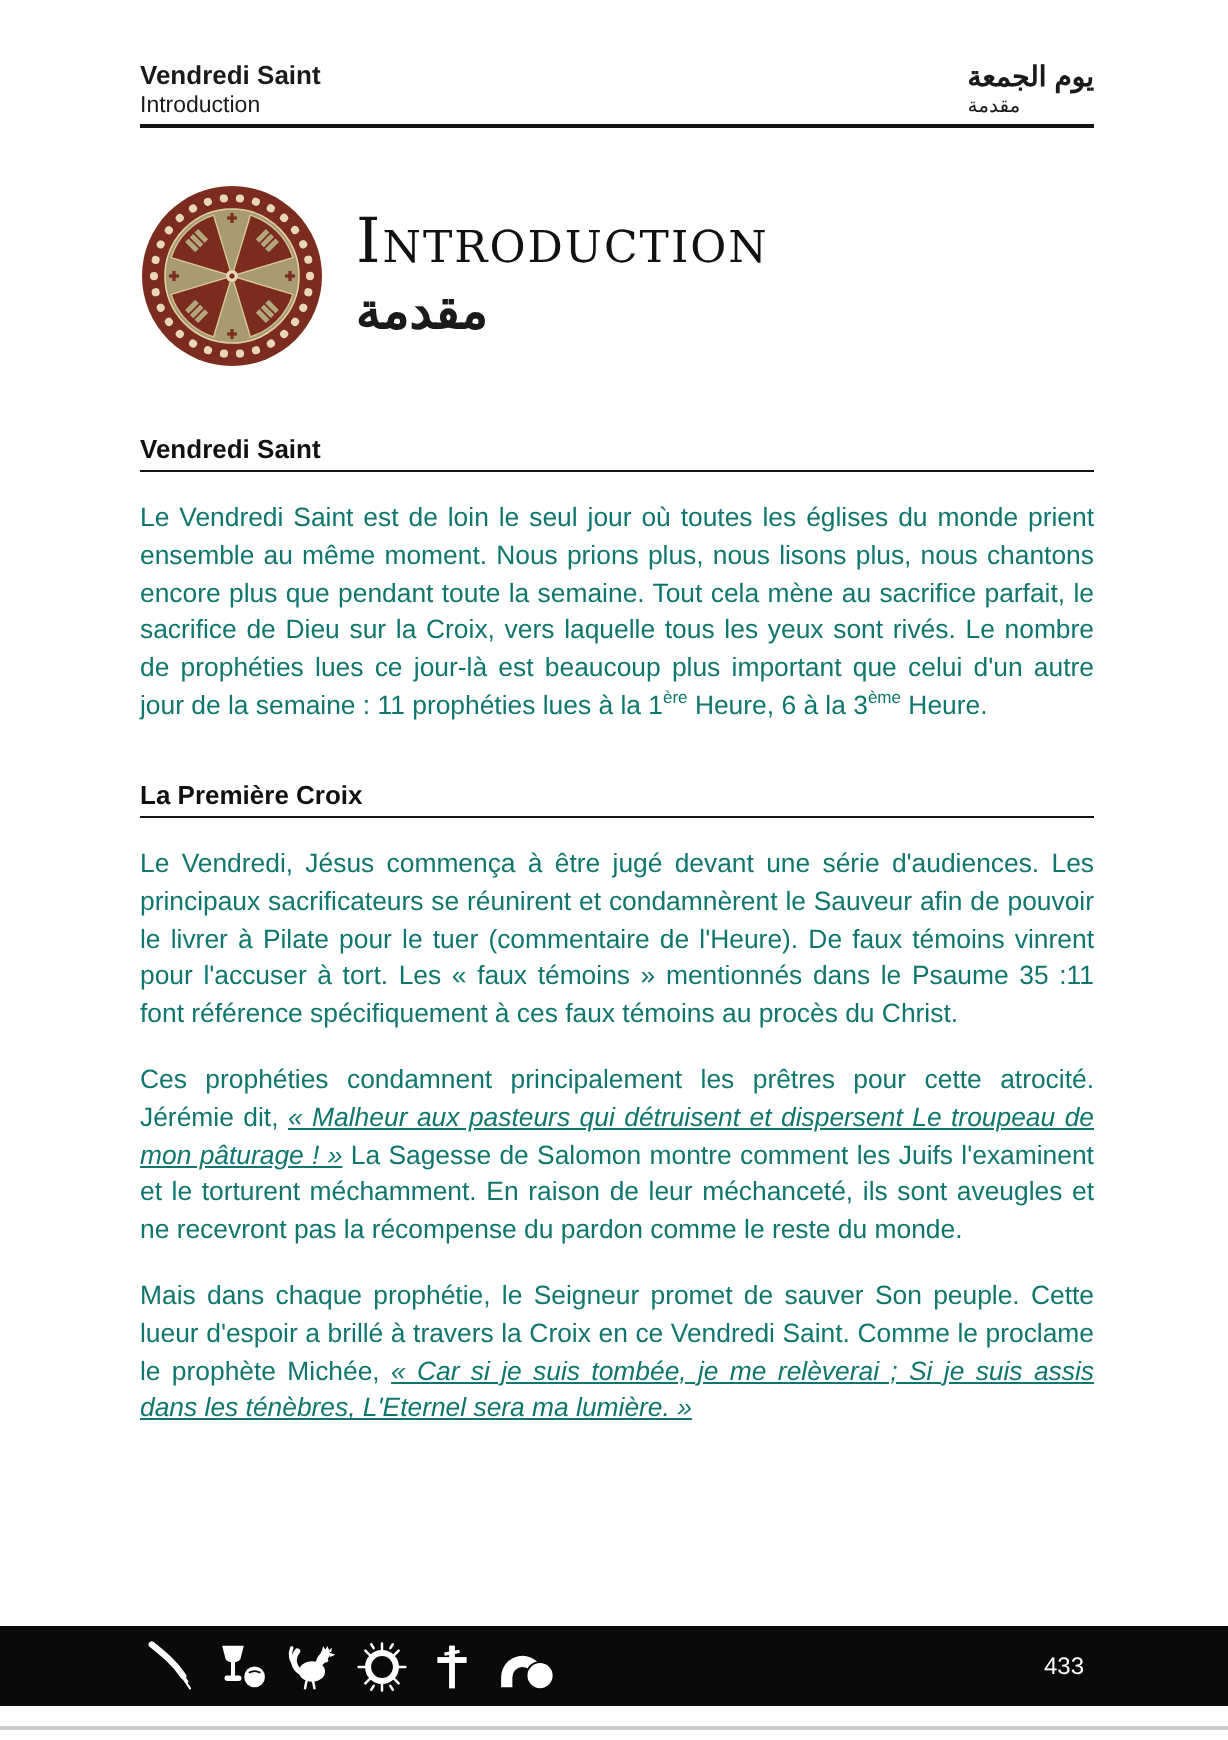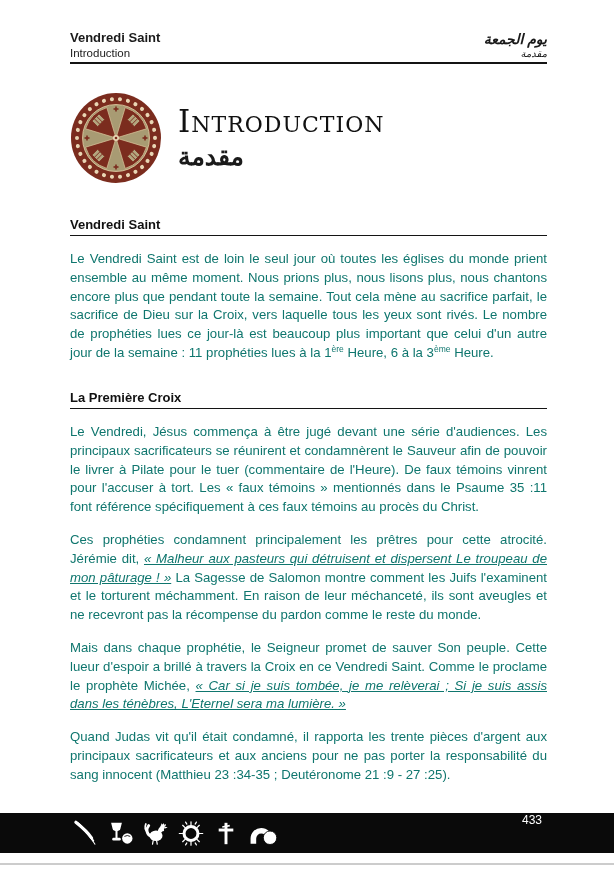--- a/index.html
+++ b/index.html
@@ -7,21 +7,21 @@
     position:relative;width:614px;height:870px;background:#fff;overflow:hidden;
     font-family:"Liberation Sans", sans-serif;color:#1a1a1a;
   }
   .inner{padding:30px 67px 0 70px;}
 
   
   .run-header{display:flex;justify-content:space-between;align-items:flex-end;
     border-bottom:2px solid #141414;padding-bottom:3px;}
   .rh-left .rh-title{font-weight:bold;font-size:13px;}
   .rh-left .rh-sub{font-size:11.5px;margin-top:2px;}
-  .rh-right{text-align:right;direction:rtl;font-style:italic;}
+  .rh-right{text-align:left;direction:rtl;}
   .rh-right .rh-title{font-weight:bold;font-size:14px;}
   .rh-right .rh-sub{font-size:10px;margin-top:1px;}
 
   
   .title-row{display:flex;align-items:center;gap:16px;margin-top:26px;height:96px;}
   .logo{flex:0 0 92px;height:92px;}
   .title-text .latin{
     font-family:"DejaVu Serif", serif;font-variant:small-caps;
     font-size:31px;letter-spacing:1px;color:#111;line-height:1.05;
   }
@@ -37,21 +37,21 @@
   p.body-par{
     font-size:13.2px;line-height:1.425;text-align:justify;
     margin:14px 0 14px 0;color:#0f766e;
   }
   p.body-par i{font-style:italic;text-decoration:underline;}
   p.body-par sup{font-size:8.5px;line-height:0;}
 
   
   .footer-bar{
     position:absolute;left:0;right:0;top:813px;height:40px;background:#0a0a0a;
-    display:flex;justify-content:space-between;
+    display:flex;align-items:center;justify-content:space-between;
     padding:0 72px 0 72px;box-sizing:border-box;
   }
   .footer-icons{display:flex;align-items:center;gap:7px;}
   .f-icon{height:27px;width:28px;display:block;}
   .page-num{color:#ffffff;font-size:12px;}
   .page-edge{position:absolute;left:0;right:0;top:863px;height:2px;background:#cccccc;}
   .hidden-defs{position:absolute;width:0;height:0;overflow:hidden;}
 </style>
 </head>
 <body>
@@ -184,21 +184,20 @@
       </div>
     </div>
 
     <div id="sections">
         <div class="section-heading sec-gap1">Vendredi Saint</div>
         <p class="body-par"><span>Le Vendredi Saint est de loin le seul jour où toutes les églises du monde prient ensemble au même moment. Nous prions plus, nous lisons plus, nous chantons encore plus que pendant toute la semaine. Tout cela mène au sacrifice parfait, le sacrifice de Dieu sur la Croix, vers laquelle tous les yeux sont rivés. Le nombre de prophéties lues ce jour-là est beaucoup plus important que celui d'un autre jour de la semaine : 11 prophéties lues à la 1</span><sup>ère</sup><span> Heure, 6 à la 3</span><sup>ème</sup><span> Heure.</span></p>
         <div class="section-heading sec-gapN">La Première Croix</div>
         <p class="body-par"><span>Le Vendredi, Jésus commença à être jugé devant une série d'audiences. Les principaux sacrificateurs se réunirent et condamnèrent le Sauveur afin de pouvoir le livrer à Pilate pour le tuer (commentaire de l'Heure). De faux témoins vinrent pour l'accuser à tort. Les « faux témoins » mentionnés dans le Psaume 35 :11 font référence spécifiquement à ces faux témoins au procès du Christ.</span></p>
         <p class="body-par"><span>Ces prophéties condamnent principalement les prêtres pour cette atrocité. Jérémie dit, </span><i>« Malheur aux pasteurs qui détruisent et dispersent Le troupeau de mon pâturage ! »</i><span> La Sagesse de Salomon montre comment les Juifs l'examinent et le torturent méchamment. En raison de leur méchanceté, ils sont aveugles et ne recevront pas la récompense du pardon comme le reste du monde.</span></p>
         <p class="body-par"><span>Mais dans chaque prophétie, le Seigneur promet de sauver Son peuple. Cette lueur d'espoir a brillé à travers la Croix en ce Vendredi Saint. Comme le proclame le prophète Michée, </span><i>« Car si je suis tombée, je me relèverai ; Si je suis assis dans les ténèbres, L'Eternel sera ma lumière. »</i></p>
-        <p class="body-par"><span>Quand Judas vit qu'il était condamné, il rapporta les trente pièces d'argent aux principaux sacrificateurs et aux anciens pour ne pas porter la responsabilité du sang innocent (Matthieu 23 :34-35 ; Deutéronome 21 :9 - 27 :25).</span></p>
       </div>
 
   </div>
 
   <div class="footer-bar">
     <div class="footer-icons" id="footer-icons">
         <svg class="f-icon" viewBox="0 0 24 24">
           <use href="#sym-whip"></use>
         </svg>
         <svg class="f-icon" viewBox="0 0 24 24">

